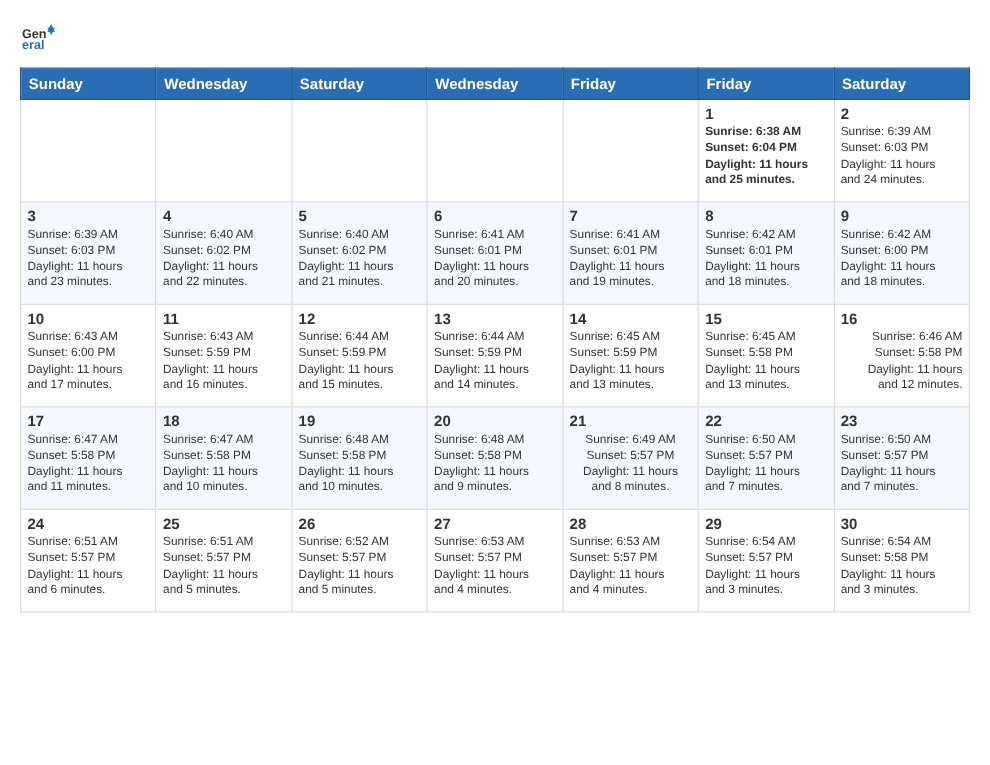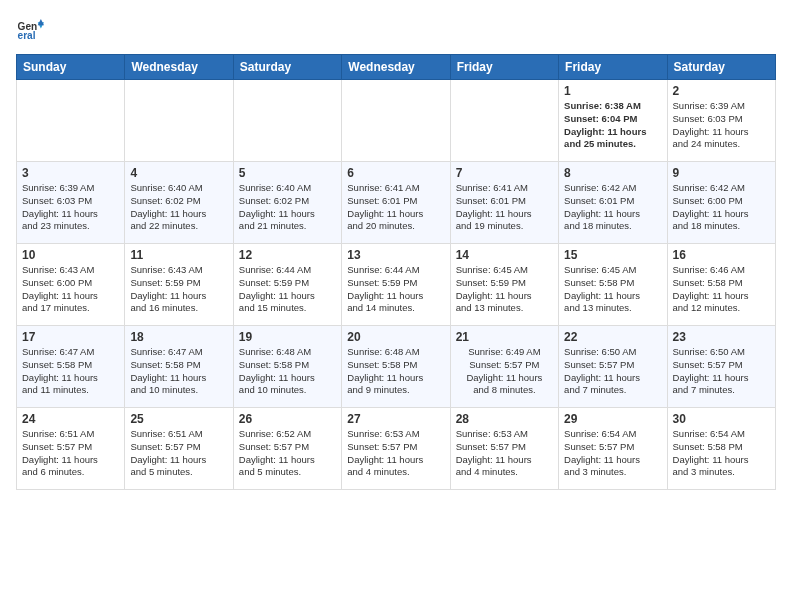--- a/index.html
+++ b/index.html
@@ -240,21 +240,21 @@
         </td>
         <td>
           <span class="day-number">15</span>
           <div class="day-info" style="white-space: pre-line;">Sunrise: 6:45 AM
 Sunset: 5:58 PM
 Daylight: 11 hours
 and 13 minutes.</div>
         </td>
         <td>
           <span class="day-number">16</span>
-          <div class="day-info" style="white-space: pre-line;">Sunrise: 6:46 AM
+          <div class="day-info" style="white-space: pre-line; text-align: right;">Sunrise: 6:46 AM
 Sunset: 5:58 PM
 Daylight: 11 hours
 and 12 minutes.</div>
         </td>
       </tr>
       <tr>
         <td>
           <span class="day-number">17</span>
           <div class="day-info" style="white-space: pre-line;">Sunrise: 6:47 AM
 Sunset: 5:58 PM

